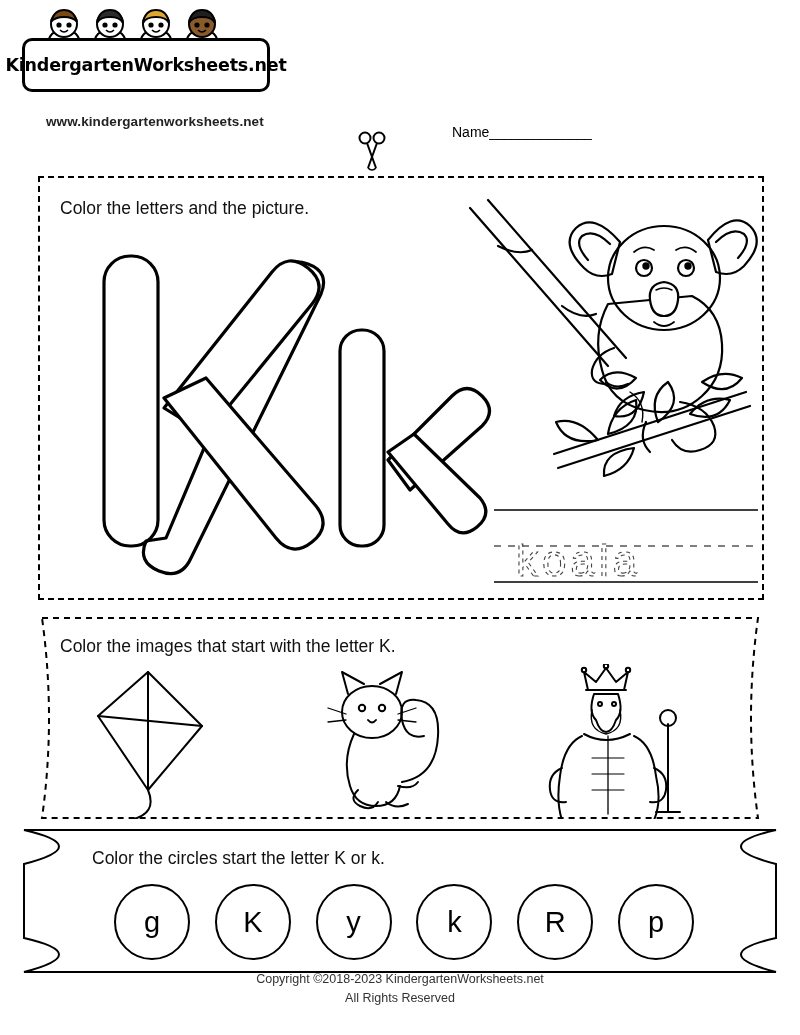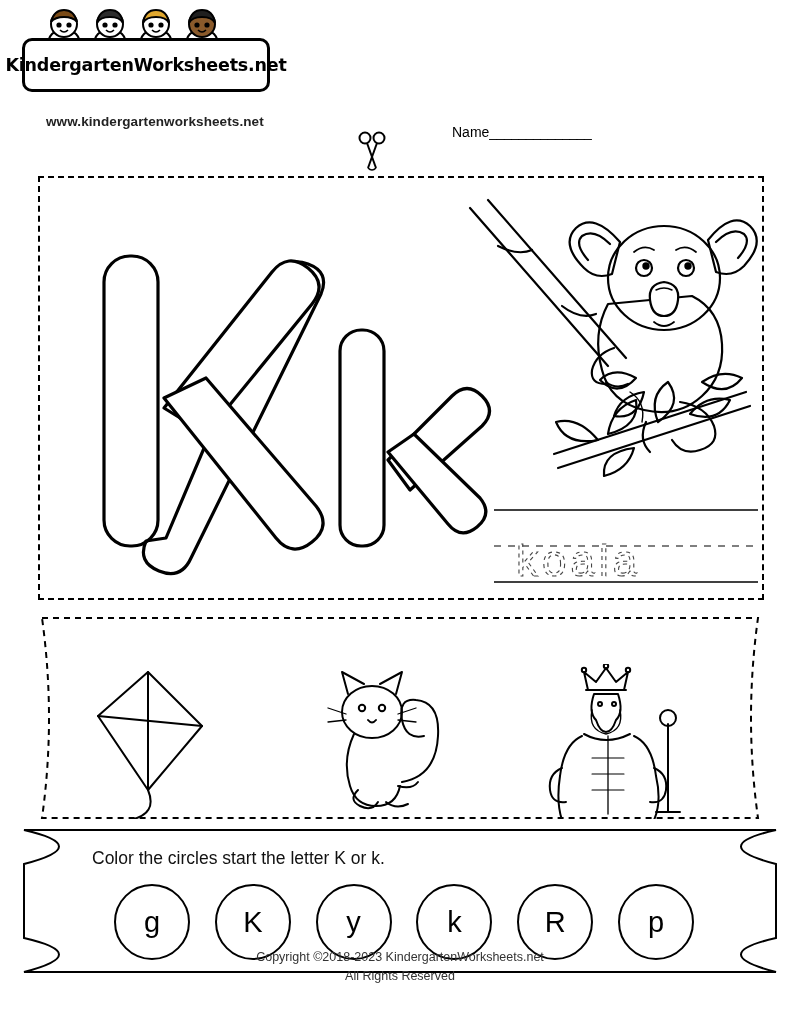--- a/index.html
+++ b/index.html
@@ -197,21 +197,21 @@
     justify-content: center;
     font-size: 29px;
     font-family: "Liberation Sans", sans-serif;
     color: #000;
   }
 
   
   .footer {
     position: absolute;
     left: 0;
-    top: 948px;
+    top: 970px;
     width: 800px;
     text-align: center;
     font-size: 12.5px;
     color: #333;
     line-height: 1.5;
   }
 </style>
 </head>
 <body>
 
@@ -277,20 +277,21 @@
       <circle cx="13" cy="8" r="5.5"></circle>
       <circle cx="27" cy="8" r="5.5"></circle>
       <path d="M15 13 L24 38"></path>
       <path d="M25 13 L16 38"></path>
       <path d="M16 38 q4 4 8 0" stroke-width="1.6"></path>
     </g>
   </svg>
 </div>
 
 <div class="sec1">
+  <div class="sec-instr">Color the letters and the picture.</div>
 
   <svg class="letters-area" viewBox="0 0 400 340">
     <g fill="none" stroke="#000" stroke-width="3.2" stroke-linejoin="round" stroke-linecap="round">
 
       <rect x="8" y="18" width="54" height="290" rx="26"></rect>
 
       <path d="M78 300
                L188 40
                q10 -22 32 -14
                q22 8 13 30
@@ -366,20 +367,21 @@
       <line x1="2" y1="78" x2="266" y2="78" stroke-width="1.6"></line>
       <text x="24" y="72" font-family="Liberation Sans, sans-serif" font-size="44" fill="none" stroke="#444" stroke-width="1.1" stroke-dasharray="4 4" letter-spacing="4">koala</text>
     </g>
   </svg>
 </div>
 
 <div class="sec2">
   <svg class="sec2-border" viewBox="0 0 736 212" preserveAspectRatio="none">
     <path d="M10 6 L726 6 q-14 100 0 200 L10 206 q14 -100 0 -200 Z" fill="none" stroke="#000" stroke-width="2" stroke-dasharray="6 5"></path>
   </svg>
+  <div class="sec-instr">Color the images that start with the letter K.</div>
 
   <svg class="sec2-imgs" viewBox="0 0 700 155">
     <g fill="none" stroke="#000" stroke-width="2" stroke-linejoin="round" stroke-linecap="round">
 
       <g>
         <path d="M46 52 L96 8 L150 62 L96 126 Z"></path>
         <path d="M96 8 L96 126"></path>
         <path d="M46 52 L150 62"></path>
         <path d="M96 126 q10 24 -18 30 q-26 6 -34 20"></path>
       </g>

